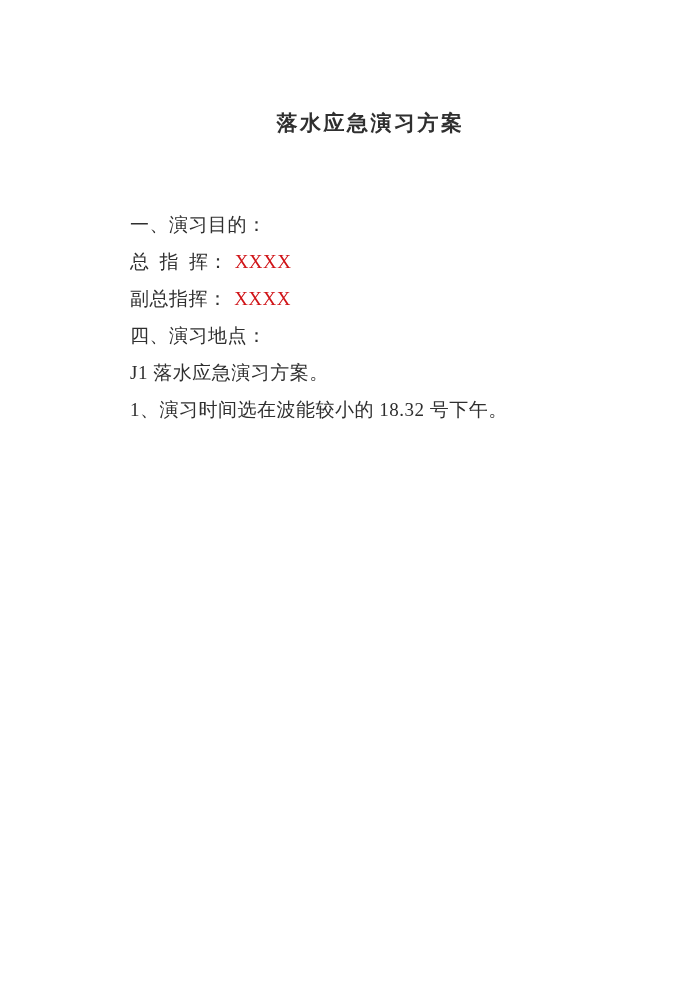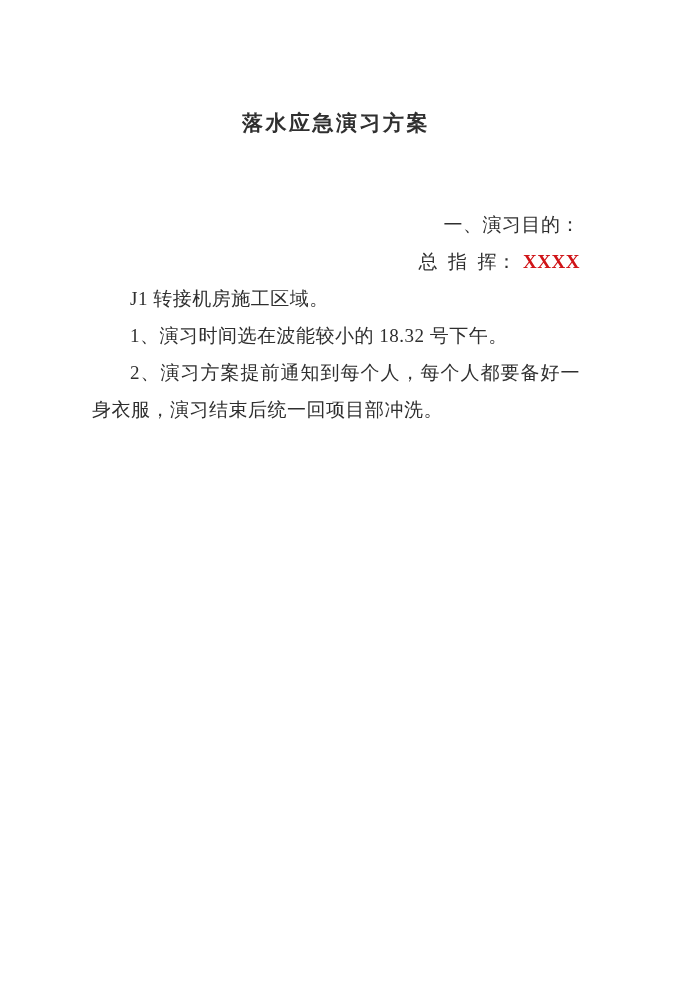--- a/index.html
+++ b/index.html
@@ -11,68 +11,68 @@
     margin: 0;
     padding: 0;
     background: #ffffff;
   }
   .page {
     position: relative;
     width: 700px;
     height: 990px;
     background: var(--page-bg);
     box-sizing: border-box;
-    padding: 110px 120px 0 92px;
+    padding: 110px 51px 0 92px;
     font-family: "Liberation Serif", "DejaVu Serif", serif;
     color: var(--text);
     font-size: 19px;
     line-height: 37px;
     letter-spacing: 0.5px;
     overflow: hidden;
   }
   .title {
     font-size: 21px;
     font-weight: bold;
     text-align: center;
     margin: 0 0 70px 0;
     line-height: 26px;
     letter-spacing: 2.5px;
     text-indent: 0;
   }
   p {
     margin: 0;
     text-indent: 2em;
-    text-align: right;
   }
   .para {
     text-align: justify;
   }
   .kv .member-value {
     color: var(--red);
-    font-weight: bold;
+    font-weight: normal;
     letter-spacing: 0.5px;
     margin-left: 0.35em;
   }
 </style>
 </head>
 <body>
 
 <div class="page">
 
   <h1 class="title">落水应急演习方案</h1>
 
   <p class="heading">一、演习目的：</p>
 
 
 
   <p class="kv"><span class="member-label">总 指 挥：</span><span class="member-value">XXXX</span></p>
 
+  <p class="kv"><span class="member-label">副总指挥：</span><span class="member-value">XXXX</span></p>
 
 
+  <p class="heading">四、演习地点：</p>
 
-  <p class="para">J1 转接机房施工区域。</p>
+  <p class="para">J1 落水应急演习方案。</p>
 
 
   <p class="para">1、演习时间选在波能较小的 18.32 号下午。</p>
 
-  <p class="para">2、演习方案提前通知到每个人，每个人都要备好一身衣服，演习结束后统一回项目部冲洗。</p>
 
 </div>
 
 </body></html>

